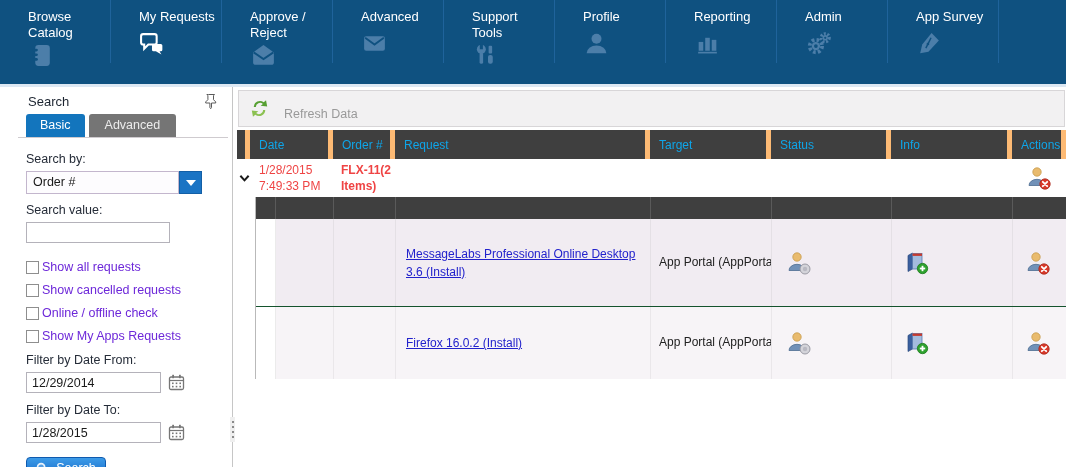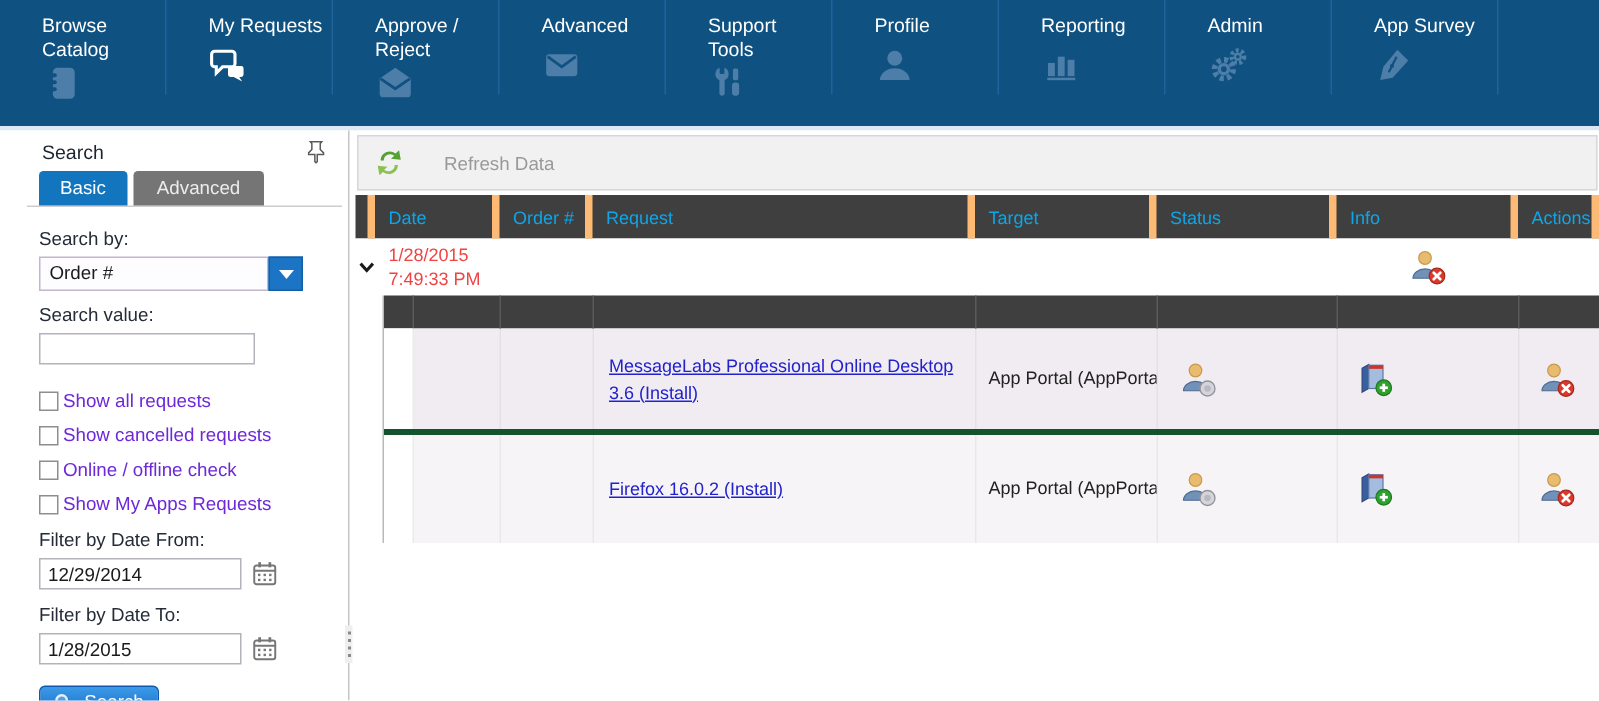--- a/index.html
+++ b/index.html
@@ -86,21 +86,21 @@
   .splitter .dots { position:absolute; left:2px; top:330px; width:5px; display:flex; flex-direction:column; gap:3px; align-items:center; background:#efefef; padding:4px 0; }
   .splitter .dots i { width:2px; height:2px; background:#8a8a8a; display:block; }
 
   
   .main { position:absolute; left:237px; top:87px; width:829px; height:380px; background:#fff; }
   .toolbar {
     margin:3px 1px 0 1px; height:37px; background:#F2F1F2; border:1px solid #D8D6D8;
     display:flex; align-items:center; padding-left:8px; gap:8px;
   }
   .toolbar .refresh-lbl { font-size:12.5px; color:#999999; }
-  .refresh-btn { display:flex; align-items:center; gap:24px; cursor:pointer; }
+  .refresh-btn { display:flex; align-items:flex-end; gap:12px; cursor:pointer; }
 
   .grid-hdr {
     margin-top:3px; height:29px; background:#3F3F3F; display:grid;
     grid-template-columns:13px 83px 62px 255px 121px 120px 121px 1fr;
   }
   .grid-hdr .hcell {
     color:#0ea5e9; font-size:12px; display:flex; align-items:center; padding-left:9px;
     border-right:5px solid #fdba74; cursor:pointer; overflow:hidden; white-space:nowrap;
   }
   .grid-hdr .hcell.gutter { padding:0; cursor:default; }
@@ -118,21 +118,21 @@
   .sub-table { margin-left:18px; border-left:1px solid #b9b9b9; }
   .sub-hdr {
     height:22px; background:#3F3F3F; display:grid;
     grid-template-columns:20px 58px 62px 255px 121px 120px 121px 1fr;
   }
   .sub-hdr .scell { border-right:1px solid #5a5a5a; }
   .data-row {
     display:grid; grid-template-columns:20px 58px 62px 255px 121px 120px 121px 1fr;
     align-items:center;
   }
-  .data-row.r1 { height:71px; background:#F1ECF2; border-bottom:4px solid #14532d; }
+  .data-row.r1 { height:88px; background:#F1ECF2; border-bottom:1px solid #14532d; }
   .data-row.r2 { height:72px; background:#F7F4F7; }
   .data-row .dcell { height:100%; border-right:1px solid rgba(0,0,0,0.05); display:flex; align-items:center; overflow:hidden; }
   .data-row .dcell.gutter { background:#ffffff; border-right:1px solid rgba(0,0,0,0.08); }
   .data-row .req { padding:0 10px; }
   .data-row .req a { color:#2222CC; font-size:12px; text-decoration:underline; line-height:1.5; cursor:pointer; }
   .data-row .tgt { padding:0 8px; font-size:12px; color:#222; line-height:1.45; white-space:nowrap; }
   .data-row .icon-cell { justify-content:flex-start; padding-left:14px; }
   .data-row .icon-cell.center { justify-content:flex-start; padding-left:12px; }
   svg { display:block; }
 </style>
@@ -375,20 +375,21 @@
     <div class="hcell">Actions</div>
   </div>
 
   <div class="group-row">
     <div class="chev">
       <svg width="12" height="9" viewBox="0 0 12 9">
           <polyline points="1.5,1.5 6,6.5 10.5,1.5" fill="none" stroke="#1a1a1a" stroke-width="2.2"></polyline>
         </svg>
     </div>
     <div class="gcell">1/28/2015 7:49:33 PM</div>
+    <div class="gcell order">FLX-11(2 Items)</div>
     <div></div>
       <div></div>
       <div></div>
       <div></div>
     <div class="act">
       <svg width="26" height="26" viewBox="0 0 26 26">
           <circle cx="11" cy="7" r="4.2" fill="#E9BB6E" stroke="#C79A4B" stroke-width="0.8"></circle>
           <path d="M3 20.5 a8 6.2 0 0 1 16 0 z" fill="#7191B8" stroke="#4D6C90" stroke-width="0.8"></path>
           <circle cx="19" cy="19" r="5.2" fill="#D93A2B" stroke="#A8271B" stroke-width="0.8"></circle>
           <path d="M16.8 16.8 L21.2 21.2 M21.2 16.8 L16.8 21.2" stroke="#fff" stroke-width="1.8" stroke-linecap="round"></path>

